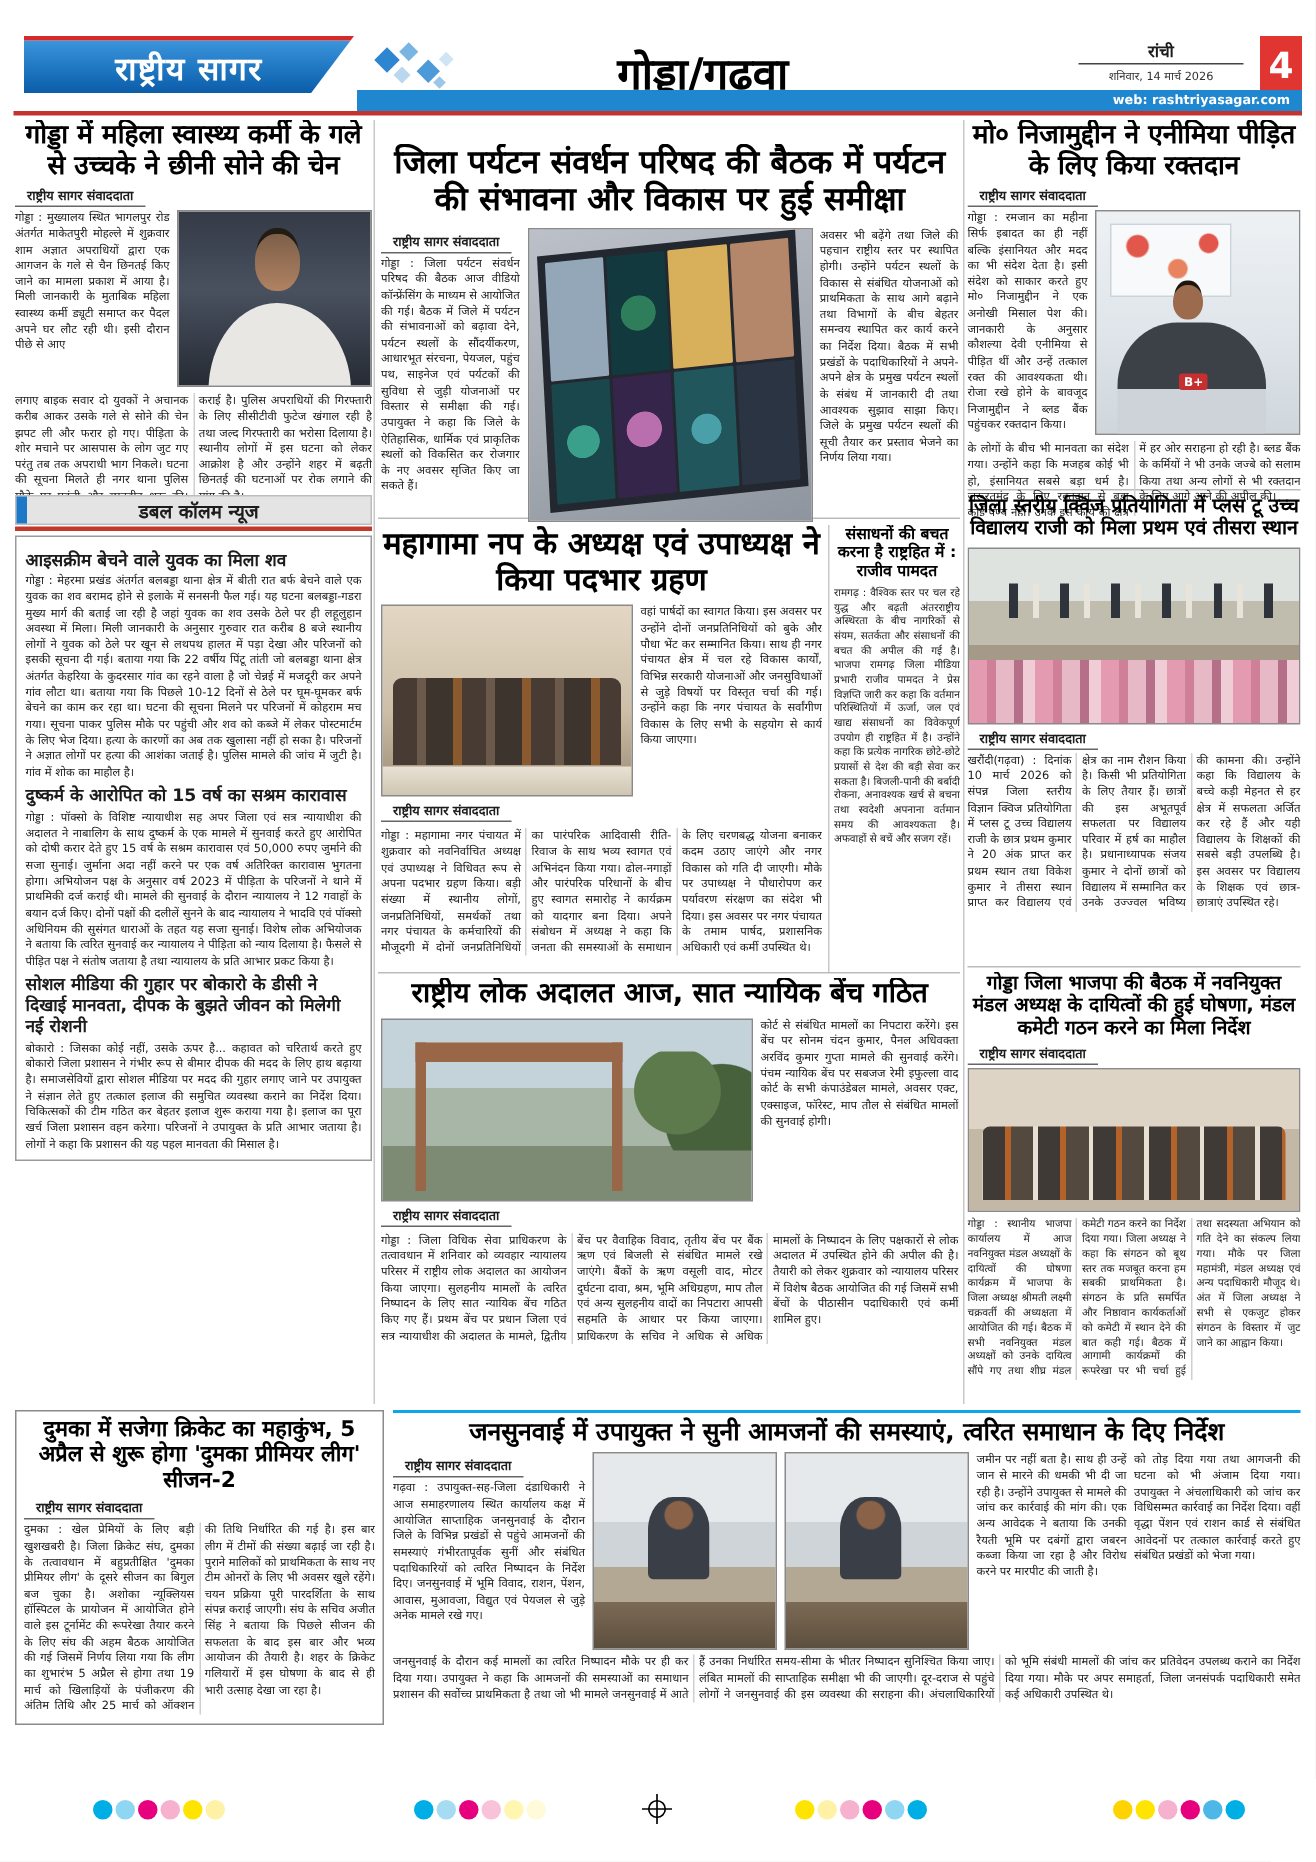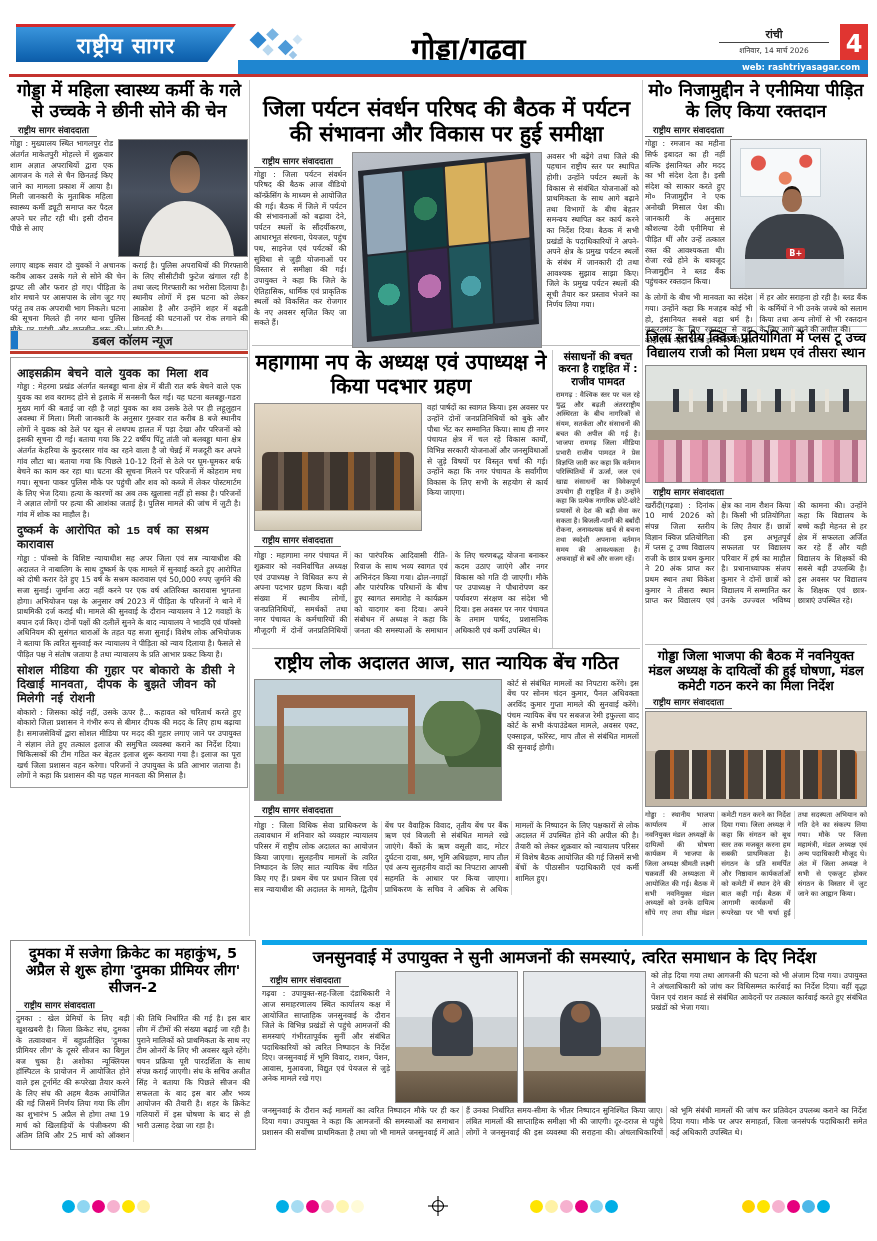--- a/index.html
+++ b/index.html
@@ -95,21 +95,21 @@
     border-radius:40% 40% 4px 4px; }
   .ph-office::after { content:""; position:absolute; bottom:0; left:0; right:0; height:24%;
     background:linear-gradient(180deg,#7b6a55,#5d4f3e); }
 
   
   .sec-head { display:flex; align-items:center; height:20px; background:#e4e4e4; border:1px solid #bdbdbd; }
   .sec-head .bar { width:7px; height:100%; background:#1e78c8; }
   .sec-head .t { flex:1; text-align:center; font-size:12.5px; font-weight:bold; }
   .sec-red { height:2.5px; background:#c0392b; margin-top:1px; }
   .dcn-box { border:1px solid #9a9a9a; margin-top:3px; padding:5px 6px; }
-  .dcn-h { font-size:11.5px; font-weight:bold; margin:4px 0 2px; line-height:1.2;font-family:Liberation Mono, monospace; }
+  .dcn-h { font-size:11.5px; font-weight:bold; margin:4px 0 2px; line-height:1.2; }
   .boxed { border:1px solid #8a8a8a; padding:4px 5px; background:#fff; }
 
   
   .dots { position:absolute; top:1200px; display:flex; gap:2px; }
   .dot { width:13px; height:13px; border-radius:50%; }
   .crosshair { position:absolute; top:1196px; left:428px; }
 </style>
 </head>
 <body>
 
@@ -249,29 +249,30 @@
     <div class="photo ph-bjp" style="width:222px;height:96px;"></div>
     <p class="body cols3" style="margin-top:4px;font-size:7px;">गोड्डा : स्थानीय भाजपा कार्यालय में आज नवनियुक्त मंडल अध्यक्षों के दायित्वों की घोषणा कार्यक्रम में भाजपा के जिला अध्यक्ष श्रीमती लक्ष्मी चक्रवर्ती की अध्यक्षता में आयोजित की गई। बैठक में सभी नवनियुक्त मंडल अध्यक्षों को उनके दायित्व सौंपे गए तथा शीघ्र मंडल कमेटी गठन करने का निर्देश दिया गया। जिला अध्यक्ष ने कहा कि संगठन को बूथ स्तर तक मजबूत करना हम सबकी प्राथमिकता है। संगठन के प्रति समर्पित और निष्ठावान कार्यकर्ताओं को कमेटी में स्थान देने की बात कही गई। बैठक में आगामी कार्यक्रमों की रूपरेखा पर भी चर्चा हुई तथा सदस्यता अभियान को गति देने का संकल्प लिया गया। मौके पर जिला महामंत्री, मंडल अध्यक्ष एवं अन्य पदाधिकारी मौजूद थे। अंत में जिला अध्यक्ष ने सभी से एकजुट होकर संगठन के विस्तार में जुट जाने का आह्वान किया।</p>
   </article>
 
   <article class="art boxed" style="left:10px;top:940px;width:246px;height:210px;">
     <h3 class="hl" style="font-size:14.5px;">दुमका में सजेगा क्रिकेट का महाकुंभ, 5 अप्रैल से शुरू होगा 'दुमका प्रीमियर लीग' सीजन-2</h3>
     <div class="byline"><span>राष्ट्रीय सागर संवाददाता</span></div>
     <p class="body cols2">दुमका : खेल प्रेमियों के लिए बड़ी खुशखबरी है। जिला क्रिकेट संघ, दुमका के तत्वावधान में बहुप्रतीक्षित 'दुमका प्रीमियर लीग' के दूसरे सीजन का बिगुल बज चुका है। अशोका न्यूक्लियस हॉस्पिटल के प्रायोजन में आयोजित होने वाले इस टूर्नामेंट की रूपरेखा तैयार करने के लिए संघ की अहम बैठक आयोजित की गई जिसमें निर्णय लिया गया कि लीग का शुभारंभ 5 अप्रैल से होगा तथा 19 मार्च को खिलाड़ियों के पंजीकरण की अंतिम तिथि और 25 मार्च को ऑक्शन की तिथि निर्धारित की गई है। इस बार लीग में टीमों की संख्या बढ़ाई जा रही है। पुराने मालिकों को प्राथमिकता के साथ नए टीम ओनरों के लिए भी अवसर खुले रहेंगे। चयन प्रक्रिया पूरी पारदर्शिता के साथ संपन्न कराई जाएगी। संघ के सचिव अजीत सिंह ने बताया कि पिछले सीजन की सफलता के बाद इस बार और भव्य आयोजन की तैयारी है। शहर के क्रिकेट गलियारों में इस घोषणा के बाद से ही भारी उत्साह देखा जा रहा है।</p>
   </article>
 
-  <article class="art" style="left:262px;top:940px;width:605px;height:253px;border-top:5px solid #0ea5e9;padding-top:3px;">
+  <article class="art" style="left:262px;top:940px;width:605px;height:253px;border-top:2px solid #0ea5e9;padding-top:3px;">
     <h2 class="hl" style="font-size:16.5px;">जनसुनवाई में उपायुक्त ने सुनी आमजनों की समस्याएं, त्वरित समाधान के दिए निर्देश</h2>
     <div class="row" style="margin-top:4px;">
       <div style="width:128px;">
         <div class="byline"><span>राष्ट्रीय सागर संवाददाता</span></div>
         <p class="body">गढ़वा : उपायुक्त-सह-जिला दंडाधिकारी ने आज समाहरणालय स्थित कार्यालय कक्ष में आयोजित साप्ताहिक जनसुनवाई के दौरान जिले के विभिन्न प्रखंडों से पहुंचे आमजनों की समस्याएं गंभीरतापूर्वक सुनीं और संबंधित पदाधिकारियों को त्वरित निष्पादन के निर्देश दिए। जनसुनवाई में भूमि विवाद, राशन, पेंशन, आवास, मुआवजा, विद्युत एवं पेयजल से जुड़े अनेक मामले रखे गए।</p>
       </div>
       <div class="photo ph-office" style="width:123px;height:132px;"></div>
       <div class="photo ph-office" style="width:123px;height:132px;"></div>
+      <p class="body" style="width:100px;">जमीन पर नहीं बता है। साथ ही उन्हें जान से मारने की धमकी भी दी जा रही है। उन्होंने उपायुक्त से मामले की जांच कर कार्रवाई की मांग की। एक अन्य आवेदक ने बताया कि उनकी रैयती भूमि पर दबंगों द्वारा जबरन कब्जा किया जा रहा है और विरोध करने पर मारपीट की जाती है।</p>
       <p class="body" style="flex:1;">को तोड़ दिया गया तथा आगजनी की घटना को भी अंजाम दिया गया। उपायुक्त ने अंचलाधिकारी को जांच कर विधिसम्मत कार्रवाई का निर्देश दिया। वहीं वृद्धा पेंशन एवं राशन कार्ड से संबंधित आवेदनों पर तत्काल कार्रवाई करते हुए संबंधित प्रखंडों को भेजा गया।</p>
     </div>
     <p class="body cols3" style="margin-top:3px;">जनसुनवाई के दौरान कई मामलों का त्वरित निष्पादन मौके पर ही कर दिया गया। उपायुक्त ने कहा कि आमजनों की समस्याओं का समाधान प्रशासन की सर्वोच्च प्राथमिकता है तथा जो भी मामले जनसुनवाई में आते हैं उनका निर्धारित समय-सीमा के भीतर निष्पादन सुनिश्चित किया जाए। लंबित मामलों की साप्ताहिक समीक्षा भी की जाएगी। दूर-दराज से पहुंचे लोगों ने जनसुनवाई की इस व्यवस्था की सराहना की। अंचलाधिकारियों को भूमि संबंधी मामलों की जांच कर प्रतिवेदन उपलब्ध कराने का निर्देश दिया गया। मौके पर अपर समाहर्ता, जिला जनसंपर्क पदाधिकारी समेत कई अधिकारी उपस्थित थे।</p>
   </article>
 
   <div class="dots" style="left:62px;">
     <span class="dot" style="background:#00aee6;"></span>
       <span class="dot" style="background:#8fd6f2;"></span>
     <span class="dot" style="background:#e6007e;"></span>
       <span class="dot" style="background:#f6b1cf;"></span>

